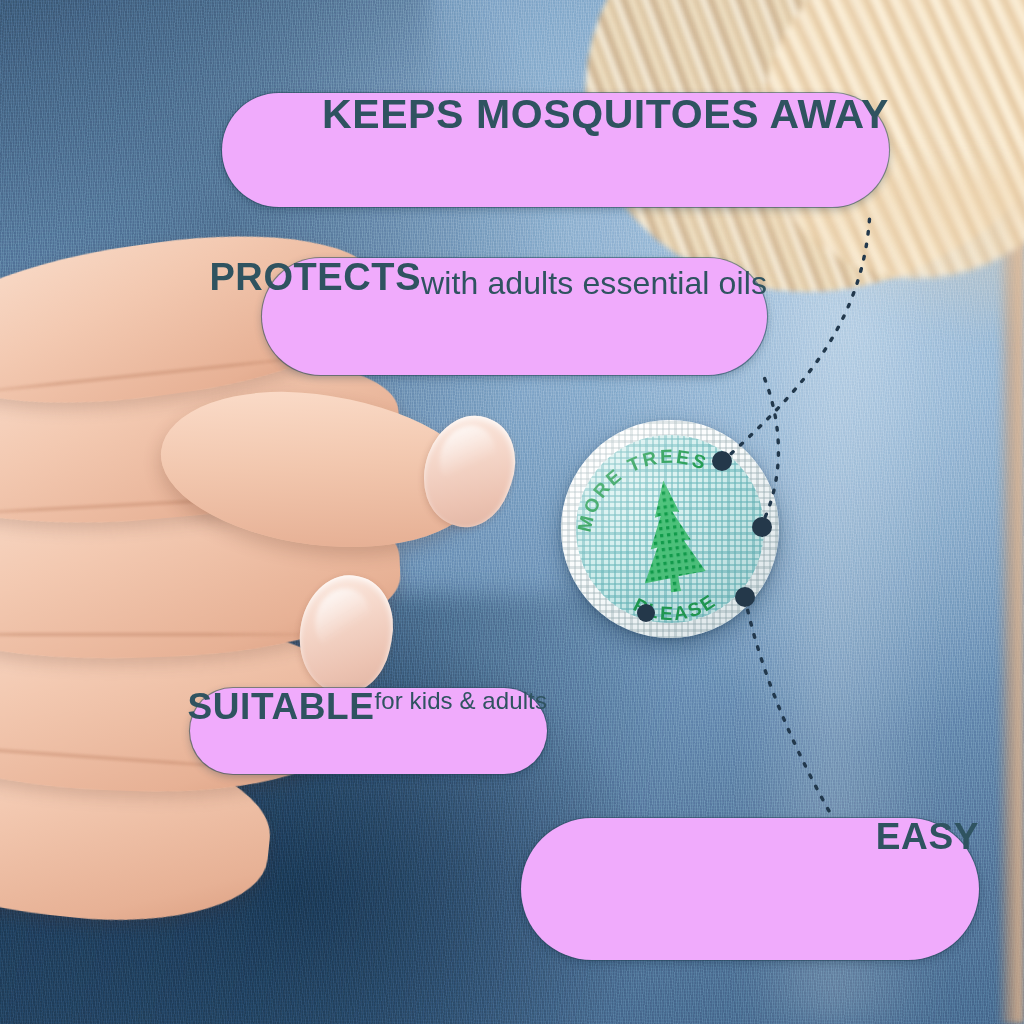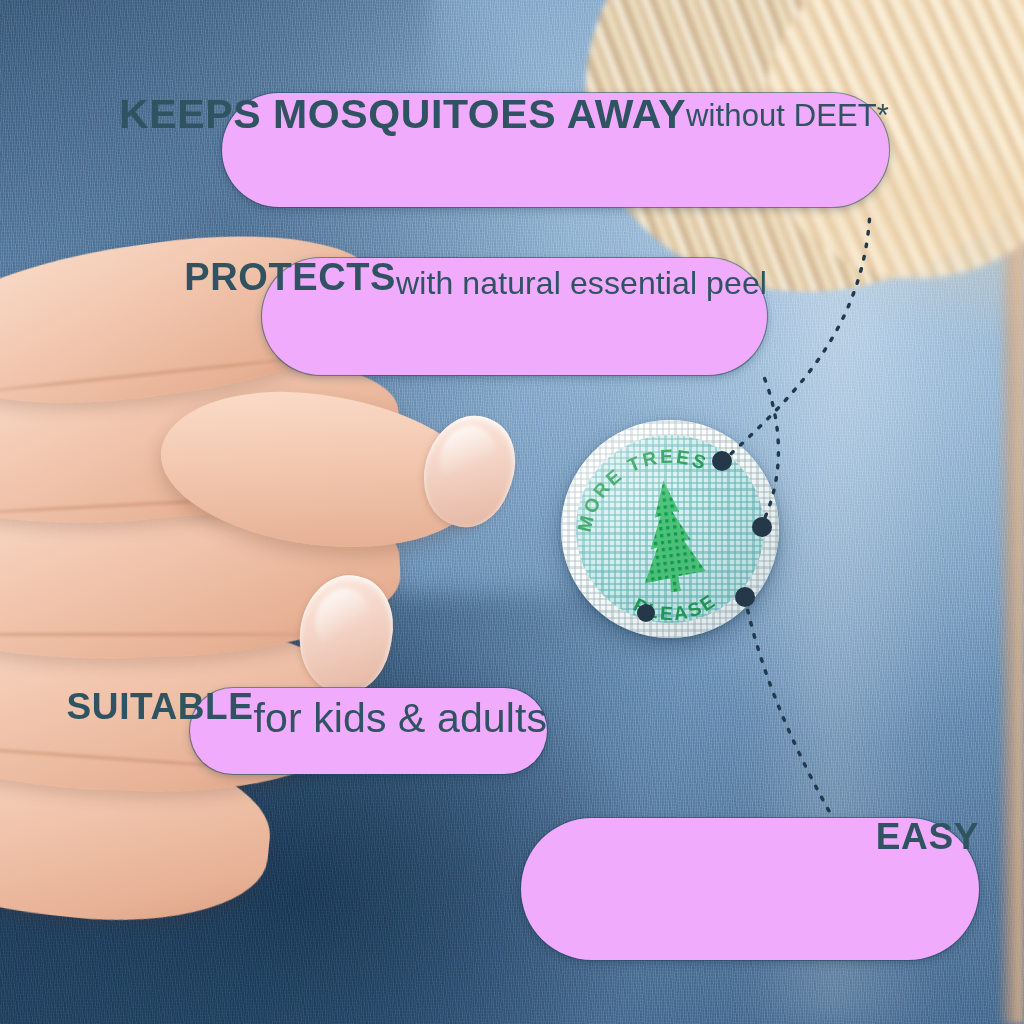--- a/index.html
+++ b/index.html
@@ -222,21 +222,21 @@
   #pill-1{left:222px;top:93px;width:667px;height:114px;padding:0 0 0 33px;}
   #pill-1 .head{font-size:41px;}
   #pill-1 .sub{font-size:31px;margin-top:7px;}
 
   #pill-2{left:262px;top:258px;width:505px;height:117px;padding:0 0 8px 42px;}
   #pill-2 .head{font-size:38px;}
   #pill-2 .sub{font-size:32px;margin-top:9px;}
 
   #pill-3{left:190px;top:688px;width:357px;height:86px;padding:0 0 0 44px;}
   #pill-3 .head{font-size:37px;}
-  #pill-3 .sub{font-size:41px;margin-top:9px;}
+  #pill-3 .sub{font-size:24px;}
 
   #pill-4{left:521px;top:818px;width:458px;height:142px;padding:0 0 0 38px;}
   #pill-4 .head{font-size:37px;}
   #pill-4 .sub{font-size:32px;margin-top:8px;}
 </style>
 </head>
 <body>
 
 <div id="stage">
 
@@ -320,26 +320,25 @@
     <path class="cline" d="M 745 598 C 762 680 800 760 833 818"></path>
 
     <circle class="cdot" cx="722" cy="461" r="10"></circle>
     <circle class="cdot" cx="762" cy="527" r="10"></circle>
     <circle class="cdot" cx="745" cy="597" r="10"></circle>
     <circle class="cdot" cx="646" cy="613" r="9"></circle>
   </svg>
 
   <div class="pill" id="pill-1">
     <div class="head">KEEPS MOSQUITOES AWAY</div>
-    <div class="sub">without DEET*</div>
   </div>
 
   <div class="pill" id="pill-2">
     <div class="head">PROTECTS</div>
-    <div class="sub">with natural essential peel</div>
+    <div class="sub">with adults essential oils</div>
   </div>
 
   <div class="pill" id="pill-3">
     <div class="head">SUITABLE</div>
     <div class="sub">for kids &amp; adults</div>
   </div>
 
   <div class="pill" id="pill-4">
     <div class="head">EASY</div>
   </div>

